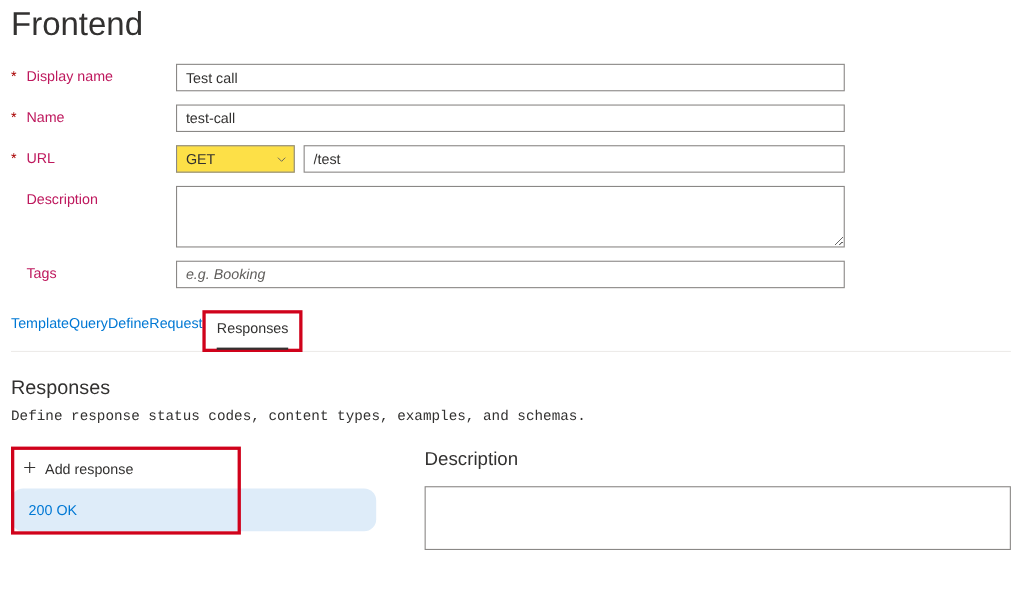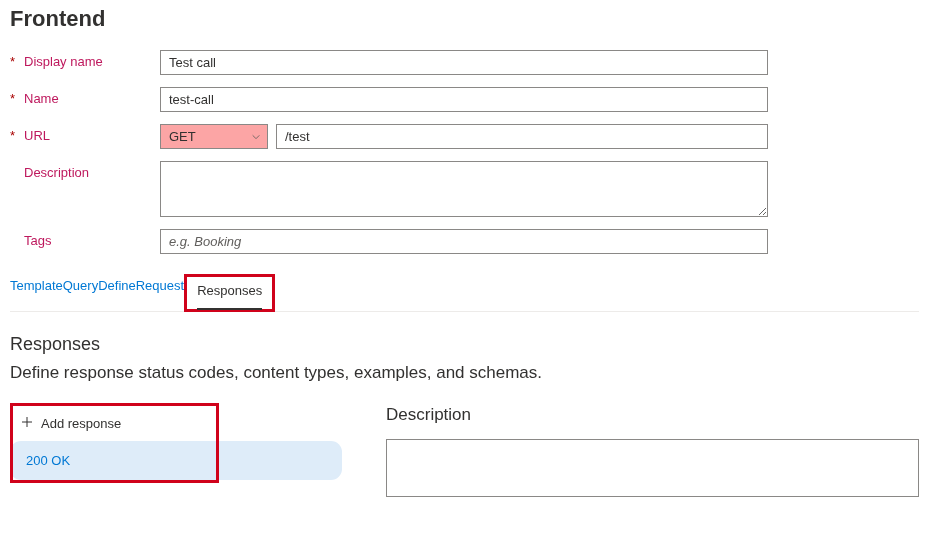--- a/index.html
+++ b/index.html
@@ -6,22 +6,22 @@
   body {
     margin: 0;
     padding: 6px 10px 0 10px;
     font-family: "Segoe UI", Arial, sans-serif;
     font-size: 13px;
     color: #323130;
     width: 929px;
     background: #fff;
   }
   .page-title {
-    font-size: 22px;
-    font-weight: 700;
+    font-size: 30px;
+    font-weight: 400;
     margin: 0 0 18px 0;
     color: #323130;
   }
   .form-row {
     display: flex;
     align-items: flex-start;
     margin-bottom: 12px;
   }
   .label-col {
     width: 150px;
@@ -61,21 +61,21 @@
     height: 56px;
   }
   .select-wrap {
     position: relative;
     width: 108px;
     border: 1px solid #8a8886;
     display: flex;
     align-items: center;
     justify-content: space-between;
     padding: 4px 6px 4px 8px;
-    background: #fca5a5;
+    background: #fde047;
     cursor: pointer;
   }
   .select-wrap .chev {
     width: 10px;
     height: 10px;
   }
   .url-input {
     flex: 1;
   }
   .tabs {
@@ -100,22 +100,23 @@
     padding: 2px 10px 0 10px;
     margin-bottom: -1px;
   }
   .section-title {
     font-size: 18px;
     font-weight: 400;
     margin: 22px 0 8px 0;
   }
   .section-sub {
     color: #323130;
-    font-size: 17px;
+    font-size: 13px;
     margin-bottom: 20px;
+    font-family: Liberation Mono, monospace;
   }
   .responses-area {
     display: flex;
     align-items: flex-start;
   }
   .resp-list-wrap {
     width: 338px;
   }
   .resp-list-highlight {
     border: 3px solid #d0021b;

